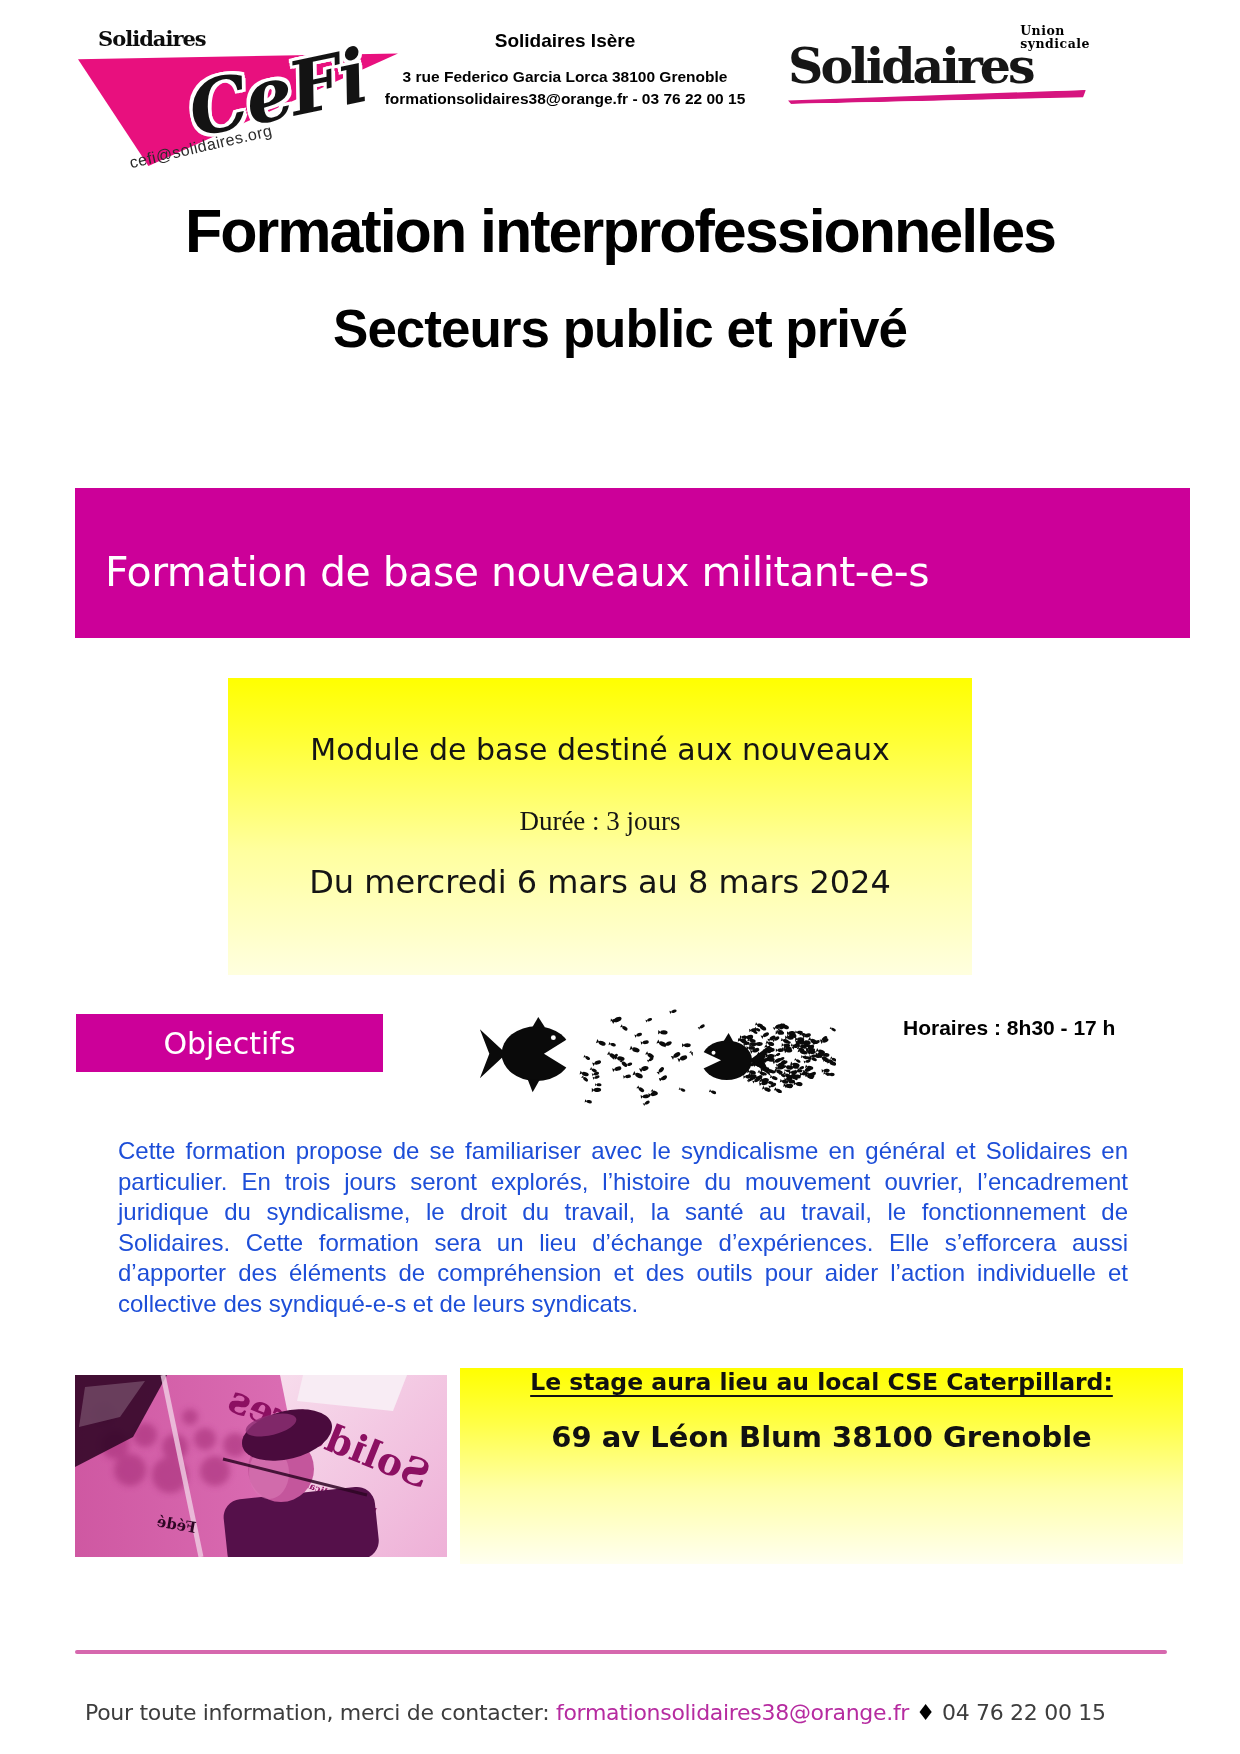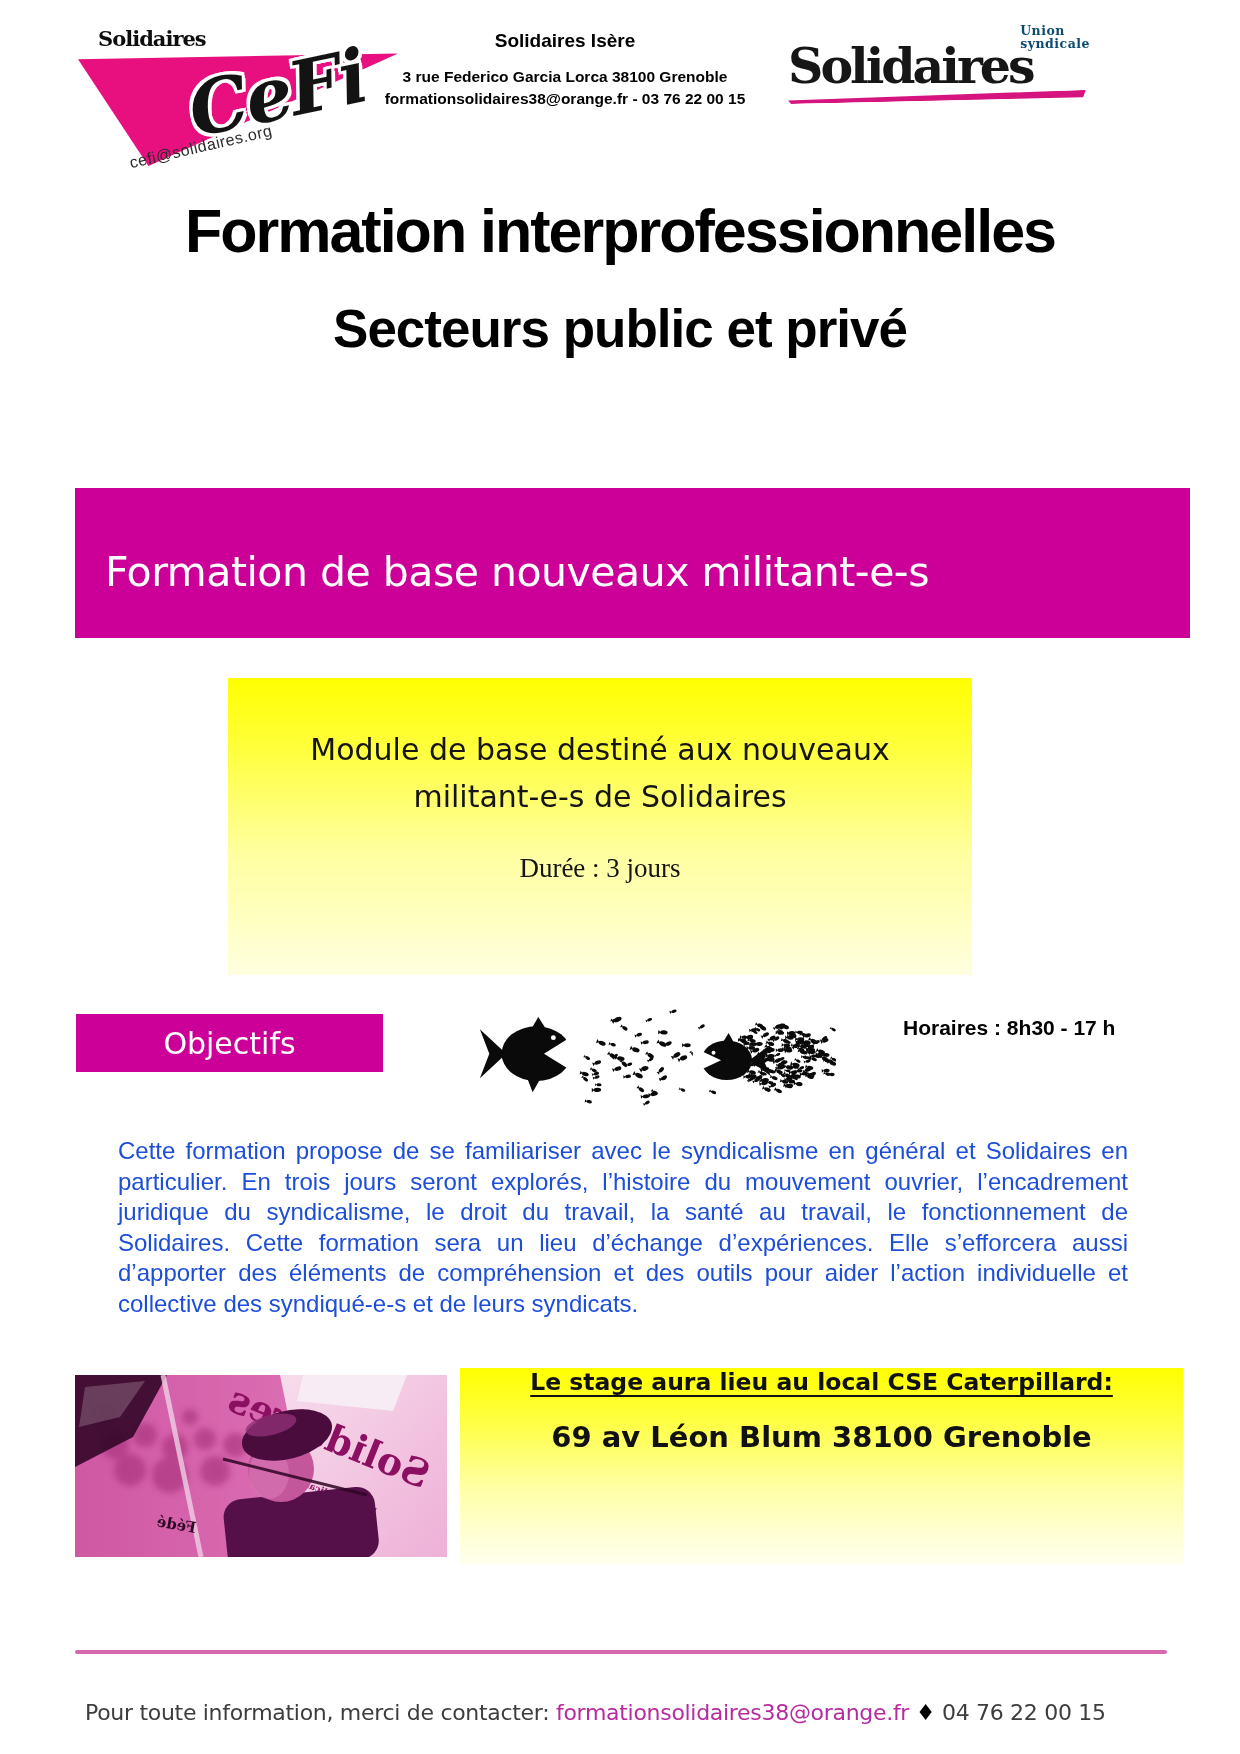--- a/index.html
+++ b/index.html
@@ -19,21 +19,21 @@
     transform:rotate(-12deg); letter-spacing:-2px;
     text-shadow:3px 3px 0 #fff,-3px -3px 0 #fff,3px -3px 0 #fff,-3px 3px 0 #fff,0 3px 0 #fff,0 -3px 0 #fff,3px 0 0 #fff,-3px 0 0 #fff; }
   .cefi-mail { position:absolute; left:58px; top:118px; font-size:16px; color:#2b2b2b;
     transform:rotate(-13deg); letter-spacing:.5px; }
   .org-block { position:absolute; left:350px; top:30px; width:430px; text-align:center; }
   .org-name { font-weight:bold; font-size:19px; }
   .org-addr { font-weight:bold; font-size:15.5px; margin-top:16px; }
   .org-contact { font-weight:bold; font-size:15.5px; margin-top:4px; }
   .soli-logo { position:absolute; left:788px; top:24px; width:302px; }
   .soli-tag { position:absolute; right:0; top:0; text-align:left; font-family:"DejaVu Serif",serif;
-    font-weight:bold; font-size:12.5px; line-height:13px; letter-spacing:.5px; color:#0c4a6e; }
+    font-weight:bold; font-size:12.5px; line-height:13px; letter-spacing:.5px; color:#000000; }
   .soli-word { font-family:"DejaVu Serif",serif; font-weight:bold; font-size:49px;
     letter-spacing:-3px; color:#161616; margin-top:13px; }
   .soli-line { width:298px; height:8px; background:#d6147f; margin-top:-2px;
     transform:rotate(-1.2deg); clip-path:polygon(0 55%, 100% 0, 99% 90%, 1% 100%); }
   
   .title-main { position:absolute; left:0; top:196px; width:100%; text-align:center;
     font-weight:bold; font-size:61px; letter-spacing:-2px; }
   .title-sub { position:absolute; left:0; top:298px; width:100%; text-align:center;
     font-weight:bold; font-size:53px; letter-spacing:-1px; }
   
@@ -103,22 +103,22 @@
 
 <div class="title-main">Formation interprofessionnelles</div>
 <div class="title-sub">Secteurs public et privé</div>
 
 <div class="banner">
   <span>Formation de base nouveaux militant-e-s</span>
 </div>
 
 <div class="module-box">
   <div class="module-line first">Module de base destiné aux nouveaux</div>
-  <div class="module-line">militant-e-s de Solidaires</div>
   <div class="module-duration">Durée : 3 jours</div>
+  <div class="module-dates">Du mercredi 6 mars au 8 mars 2024</div>
 </div>
 
 <div class="obj-btn">
   <span>Objectifs</span>
 </div>
 
 <div class="fish-wrap">
   <svg viewBox="0 0 380 115" preserveAspectRatio="xMidYMid meet">
 
     <g fill="#0a0a0a">

